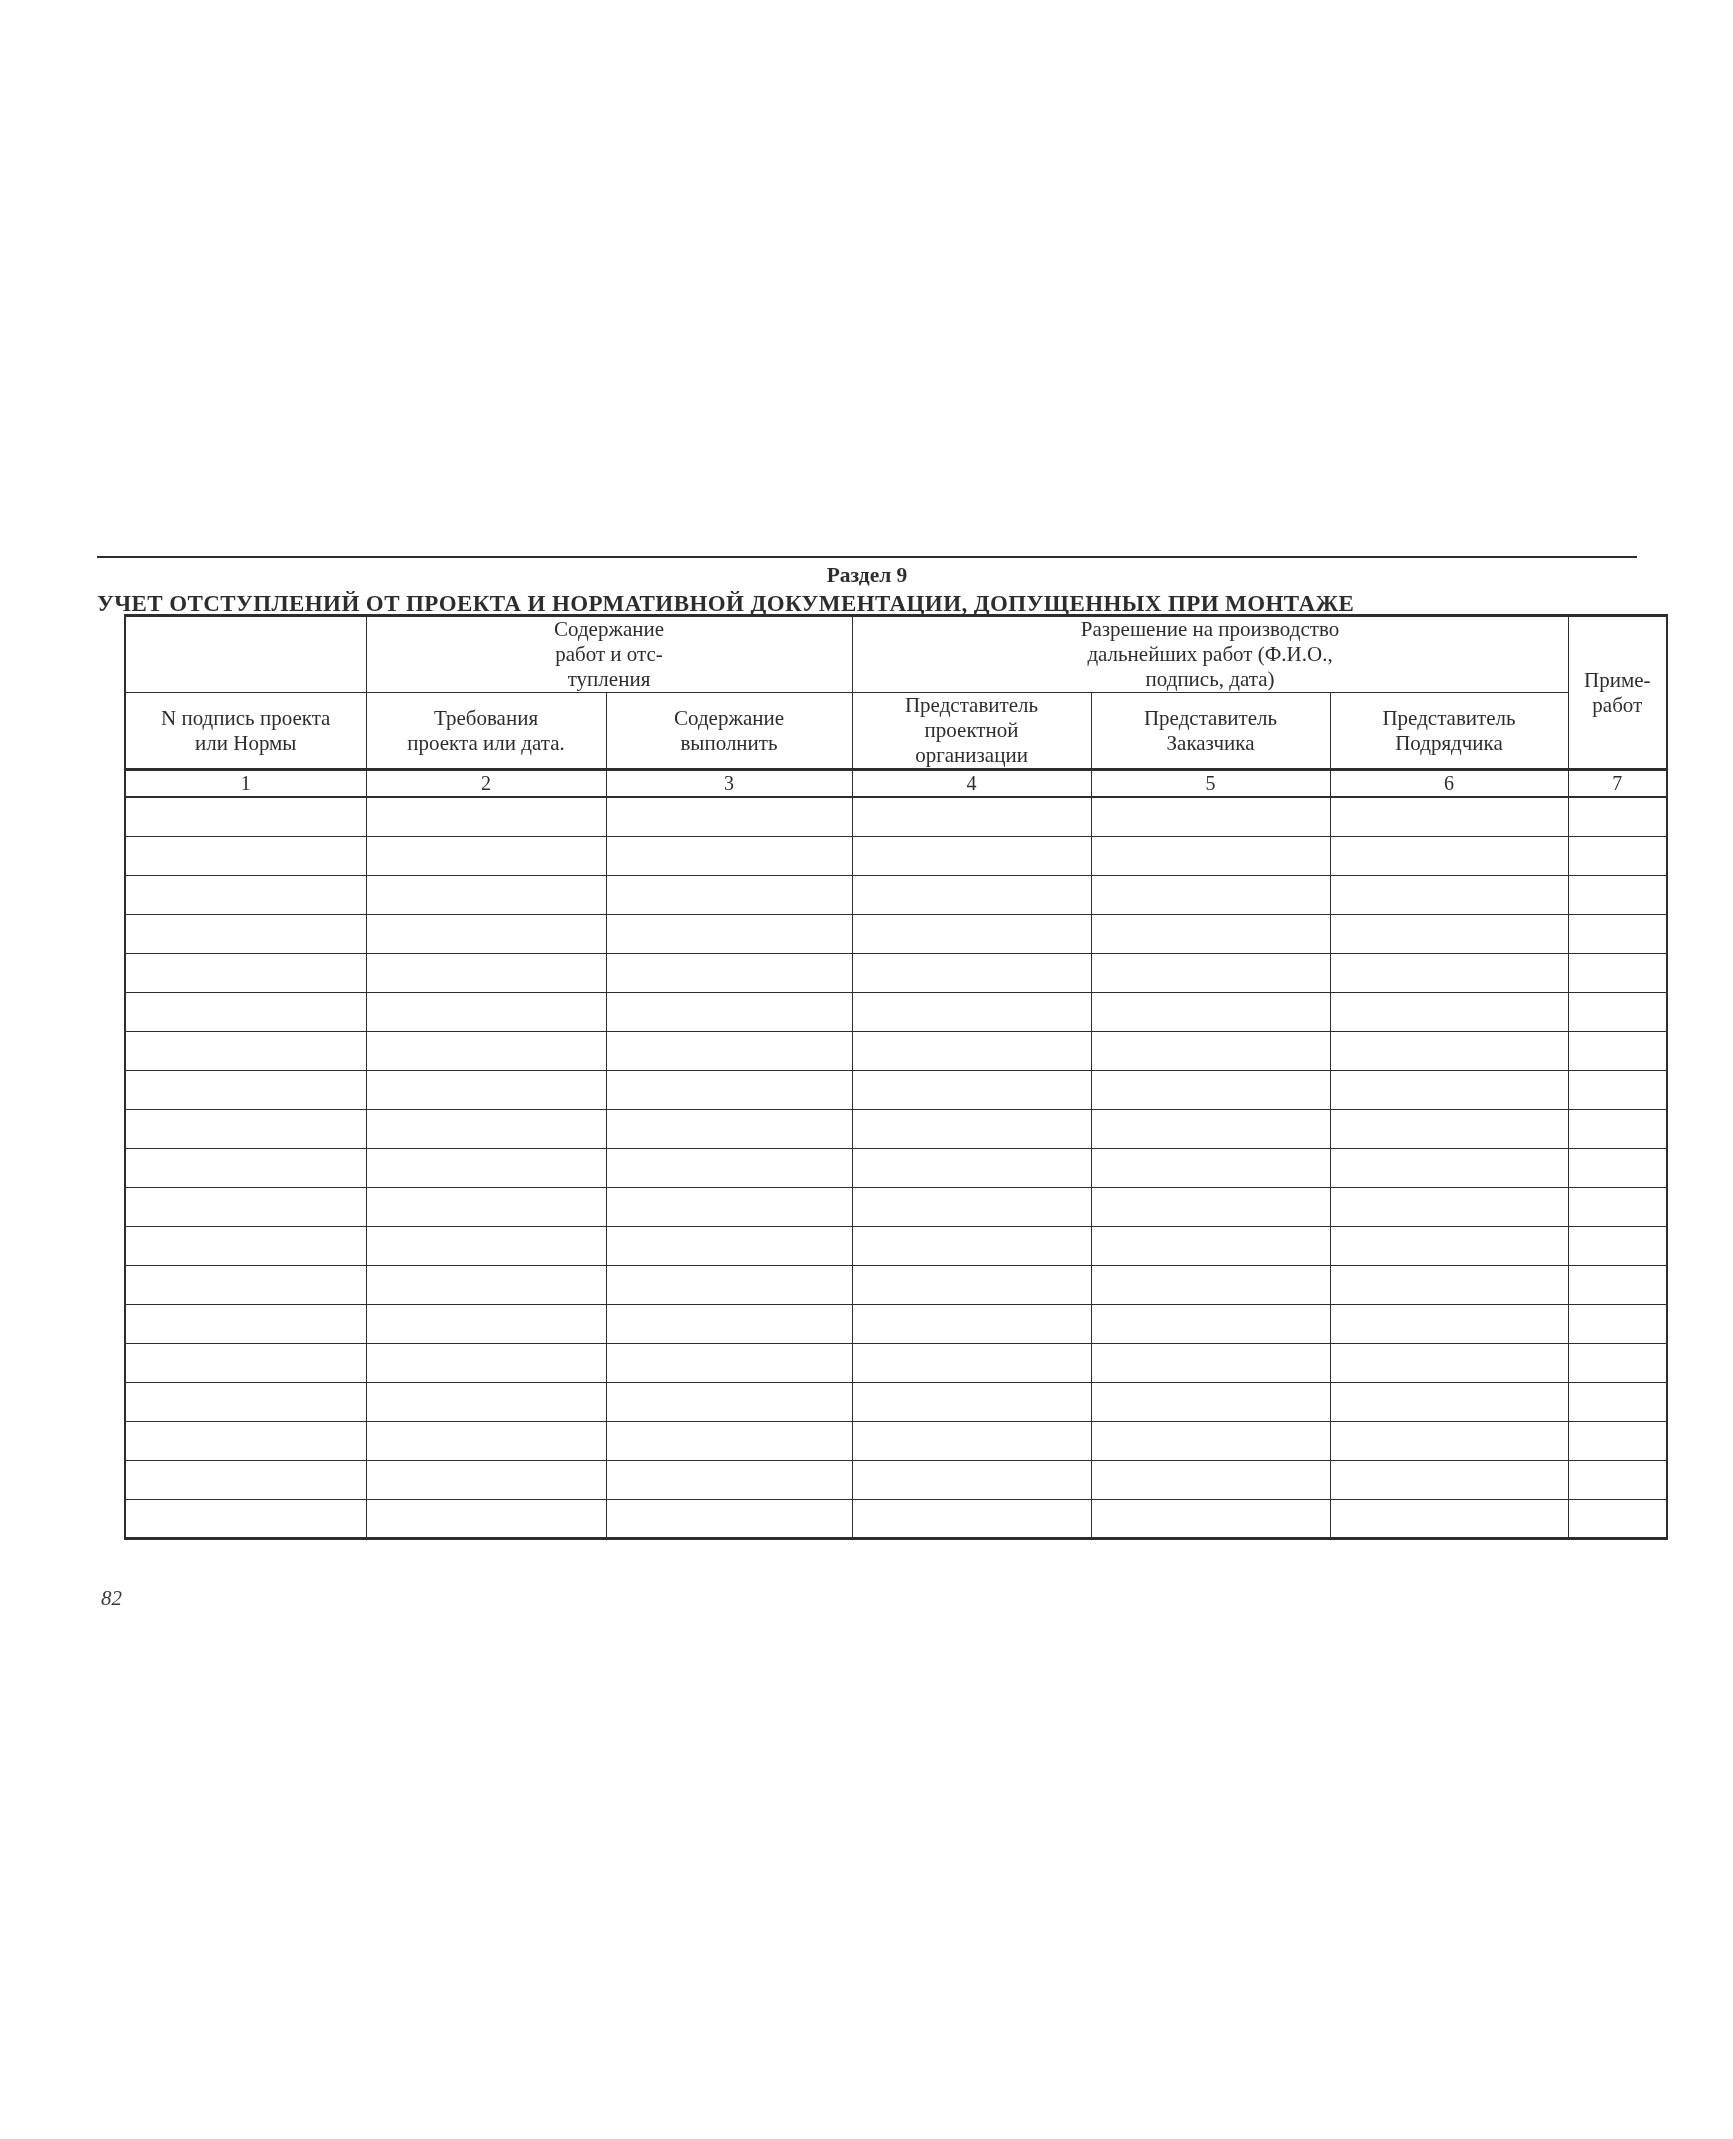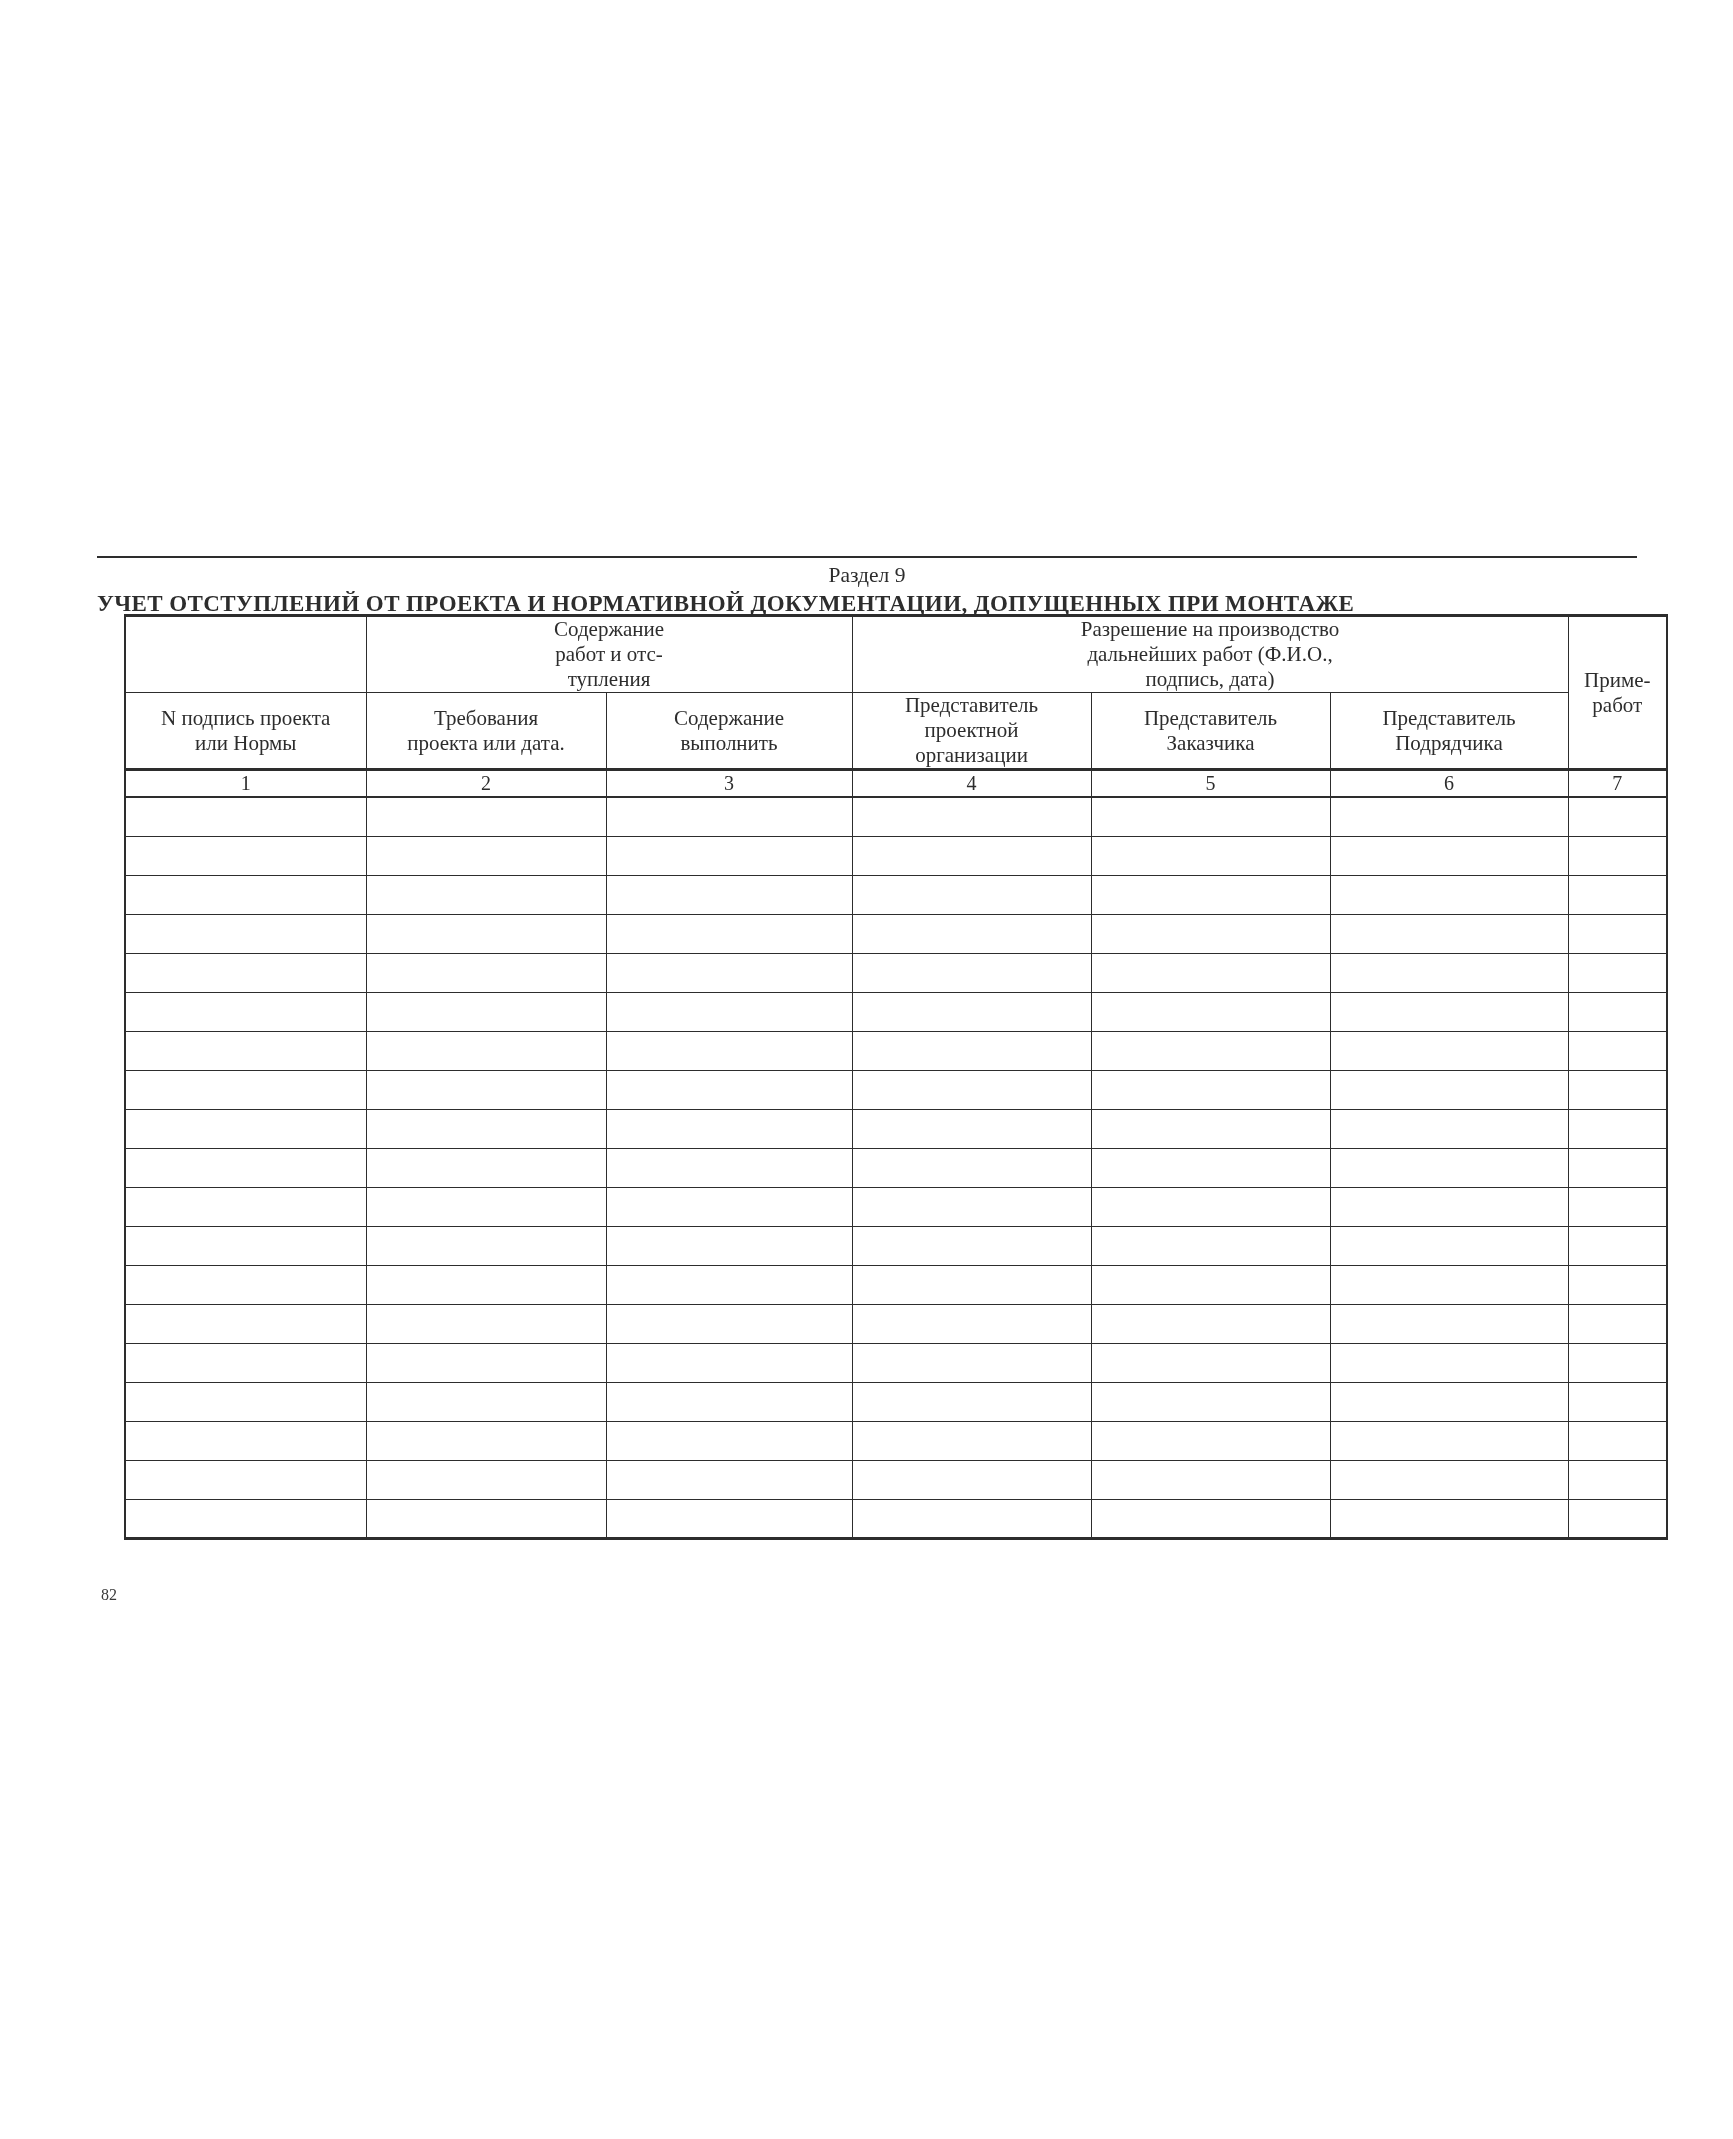--- a/index.html
+++ b/index.html
@@ -10,21 +10,21 @@
     color:#2d2d2d;
   }
   .page { position:absolute; top:0; left:0; width:1733px; height:2140px; background:#ffffff; }
 
   .rule-top {
     position:absolute; left:97px; top:556px;
     width:1540px; height:2.2px; background:#2d2d2d;
   }
   .title {
     position:absolute; left:97px; top:563px; width:1540px;
-    text-align:center; font-weight:normal; font-size:21.5px; line-height:25px;
+    text-align:center; font-weight:bold; font-size:21.5px; line-height:25px;
     white-space:pre-line;
   }
   .subtitle {
     position:absolute; left:97px; top:591px; width:1540px;
     text-align:left; font-weight:bold; font-size:23px; line-height:25px;
     letter-spacing:0.4px; white-space:pre-line;
   }
 
   table.form-table {
     position:absolute; left:85px; top:614px; width:1540px;
@@ -45,21 +45,21 @@
   tr.h2 td { height:73px; }
   tr.nums td {
     height:25px; line-height:25px; font-size:20px;
     border-top:3px solid #2d2d2d;
     border-bottom:2.2px solid #2d2d2d;
   }
   tbody.body-rows td { height:39px; }
 
   .page-number {
     position:absolute; left:101px; top:1586px;
-    font-size:16px; color:#3a3a3a;
+    font-size:21px; color:#3a3a3a;font-style:italic;
   }
 </style>
 </head>
 <body>
 
 <div class="page">
 
   <div class="rule-top"></div>
 
   <div class="title">Раздел 9</div>

